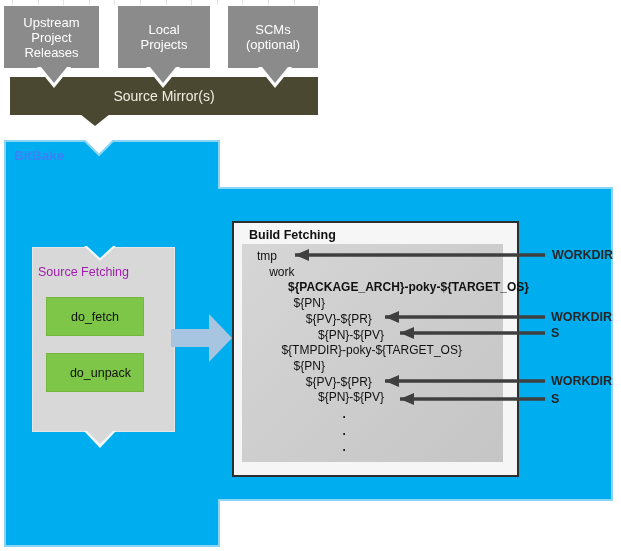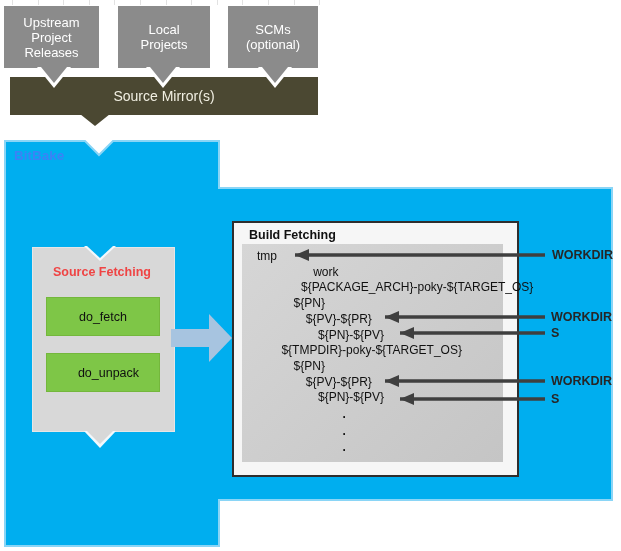--- a/index.html
+++ b/index.html
@@ -24,30 +24,30 @@
   .mirror-bar{position:absolute;left:10px;top:77px;width:308px;height:38px;background:#4b4832;
     color:#f1efe2;font-size:14px;display:flex;align-items:center;justify-content:center;z-index:1;}
   .mirror-tail{border-left:15px solid transparent;border-right:15px solid transparent;
     border-top:12px solid #4b4832;left:80px;top:114px;z-index:1;}
   
   #blue-shape{position:absolute;left:0;top:0;z-index:1;}
   .bitbake-label{position:absolute;left:14px;top:148px;font-size:13.5px;font-weight:bold;color:#3b82f6;z-index:2;}
   
   .fetch-box{position:absolute;left:32px;top:247px;width:143px;height:185px;background:#d8d8d8;
     border:1px solid #e6e6e6;box-sizing:border-box;z-index:2;}
-  .fetch-title{position:absolute;left:38px;top:265px;font-size:12.5px;font-weight:bold;color:#ef4444;z-index:3;margin-left:15px;}
+  .fetch-title{position:absolute;left:38px;top:265px;font-size:12.5px;font-weight:normal;color:#a21caf;z-index:3;}
   .notch-white-top{border-left:16px solid transparent;border-right:16px solid transparent;
     border-top:15px solid #f2f8fc;left:84px;top:246px;z-index:3;}
   .notch-blue-top{border-left:13px solid transparent;border-right:13px solid transparent;
     border-top:12px solid #00aeef;left:87px;top:246px;z-index:4;}
   .fetch-tail-white{border-left:16px solid transparent;border-right:16px solid transparent;
     border-top:17px solid #f2f8fc;left:84px;top:431px;z-index:3;}
   .fetch-tail-gray{border-left:13px solid transparent;border-right:13px solid transparent;
     border-top:13px solid #d8d8d8;left:87px;top:431px;z-index:4;}
-  .task-box{position:absolute;left:46px;width:114px;height:39px;background:#7ec647;border:1px solid #74b73c;
+  .task-box{position:absolute;left:46px;width:98px;height:39px;background:#7ec647;border:1px solid #74b73c;
     box-sizing:border-box;display:flex;align-items:center;justify-content:center;
     font-size:12.5px;color:#101010;z-index:3;}
   
   .flow-shaft{position:absolute;left:171px;top:329px;width:38px;height:18px;background:#a7c4e0;z-index:2;}
   .flow-head{border-top:24px solid transparent;border-bottom:24px solid transparent;
     border-left:23px solid #a7c4e0;left:209px;top:314px;z-index:2;}
   
   .build-box{position:absolute;left:232px;top:221px;width:287px;height:256px;background:#f6f6f6;
     border:2px solid #2e2e2e;box-sizing:border-box;z-index:2;}
   .build-title{position:absolute;left:249px;top:228px;font-size:12.5px;font-weight:bold;color:#111;z-index:3;}
@@ -98,22 +98,22 @@
   <div class="task-box" style="top:297px;">do_fetch</div>
   <div class="task-box" style="top:353px;padding-left:11px;">do_unpack</div>
 
   <div class="flow-shaft"></div>
   <div class="tri flow-head"></div>
 
   <div class="build-box"></div>
   <div class="build-title">Build Fetching</div>
   <div class="tree-panel">
     <div class="tree-line" style="padding-left: 15px;">tmp</div>
-    <div class="tree-line" style="padding-left: 27.2px; margin-left: 44px;">work</div>
-    <div class="tree-line" style="padding-left: 59px;">${PACKAGE_ARCH}-poky-${TARGET_OS}</div>
+    <div class="tree-line" style="padding-left: 27.2px;">work</div>
+    <div class="tree-line" style="padding-left: 46px; font-weight: bold;">${PACKAGE_ARCH}-poky-${TARGET_OS}</div>
     <div class="tree-line" style="padding-left: 51.6px;">${PN}</div>
     <div class="tree-line" style="padding-left: 63.8px;">${PV}-${PR}</div>
     <div class="tree-line" style="padding-left: 76px;">${PN}-${PV}</div>
     <div class="tree-line" style="padding-left: 39.4px;">${TMPDIR}-poky-${TARGET_OS}</div>
     <div class="tree-line" style="padding-left: 51.6px;">${PN}</div>
     <div class="tree-line" style="padding-left: 63.8px;">${PV}-${PR}</div>
     <div class="tree-line" style="padding-left: 76px;">${PN}-${PV}</div>
     <div class="tree-line dot" style="padding-left: 100.4px;">.</div>
     <div class="tree-line dot" style="padding-left: 100.4px;">.</div>
     <div class="tree-line dot" style="padding-left: 100.4px;">.</div>

